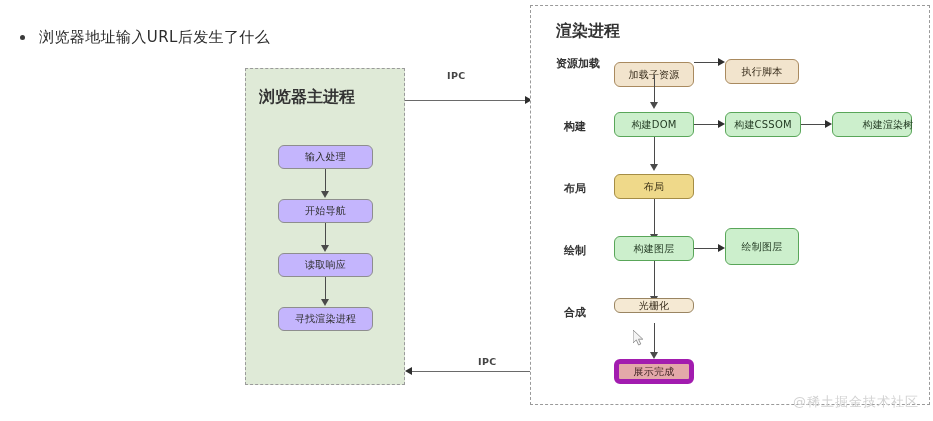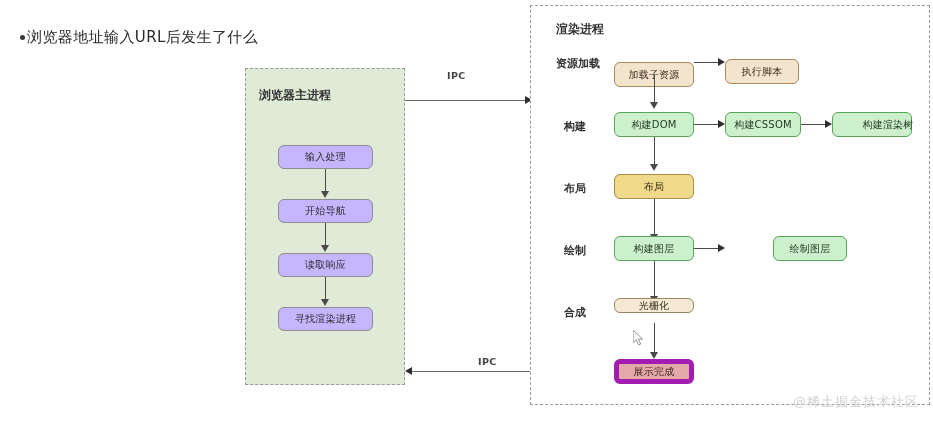--- a/index.html
+++ b/index.html
@@ -16,21 +16,21 @@
     color: #2b2b2b;
   }
 
   
   #slide-heading {
     position: absolute;
     left: 20px;
     top: 28px;
     display: flex;
     align-items: center;
-    gap: 2px;
+    gap: 14px;
   }
   #slide-heading .bullet {
     width: 5px;
     height: 5px;
     border-radius: 50%;
     background: #3a3a3a;
     flex: 0 0 auto;
   }
   #slide-heading .heading-text {
     font-size: 15px;
@@ -40,21 +40,21 @@
   }
 
   
   .dashed-box {
     position: absolute;
     border: 1px dashed #9a9a9a;
     box-sizing: border-box;
   }
   .box-title {
     position: absolute;
-    font-size: 12px;
+    font-size: 16px;
     font-weight: bold;
     color: #333;
     white-space: nowrap;
   }
 
   
   #browser-process-box {
     left: 245px;
     top: 68px;
     width: 160px;
@@ -257,21 +257,21 @@
 <div class="row-label" style="left:564px; top:181px;">布局</div>
 <div class="node node-gold" style="left:614px; top:174px; width:80px; height:25px;">布局</div>
 
 <div class="vline" style="left:654px; top:199px; height:37px;"></div>
 <div class="arrow-down" style="left:650px; top:234px;"></div>
 
 <div class="row-label" style="left:564px; top:243px;">绘制</div>
 <div class="node node-green" style="left:614px; top:236px; width:80px; height:25px;">构建图层</div>
 <div class="hline" style="left:694px; top:248px; width:26px;"></div>
 <div class="arrow-right" style="left:718px; top:244px;"></div>
-<div class="node node-green" style="left:725px; top:236px; width:74px; height:25px;margin-left:48px;">绘制图层</div>
+<div class="node node-green" style="left:725px; top:228px; width:74px; height:37px;">绘制图层</div>
 
 <div class="vline" style="left:654px; top:261px; height:37px;"></div>
 <div class="arrow-down" style="left:650px; top:296px;"></div>
 
 <div class="row-label" style="left:564px; top:305px;">合成</div>
 <div class="node node-cream" style="left:614px; top:298px; width:80px; height:15px;">光栅化</div>
 
 <div class="vline" style="left:654px; top:323px; height:31px;"></div>
 <div class="arrow-down" style="left:650px; top:352px;"></div>
 

